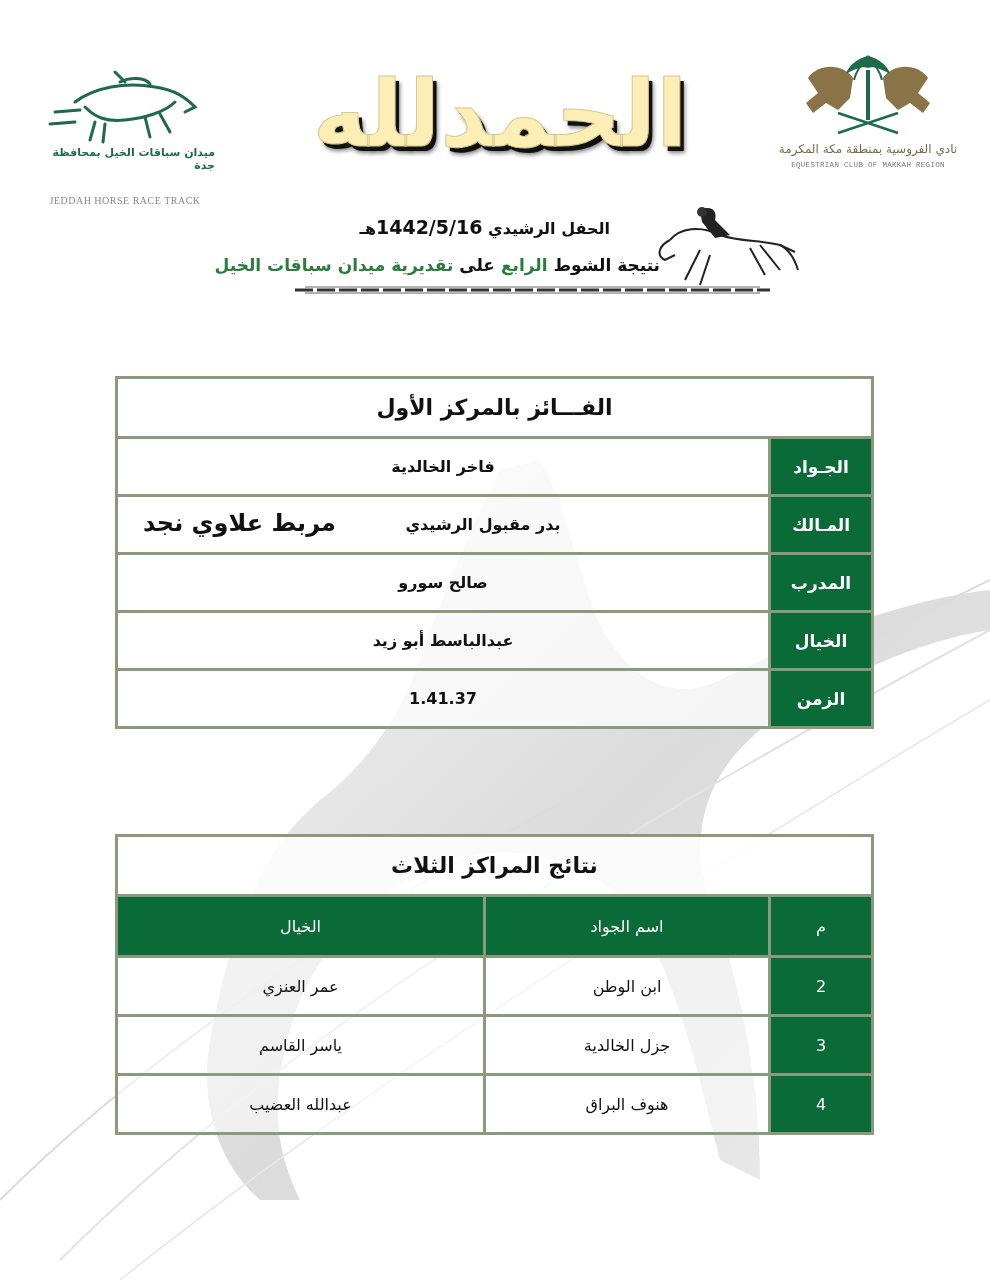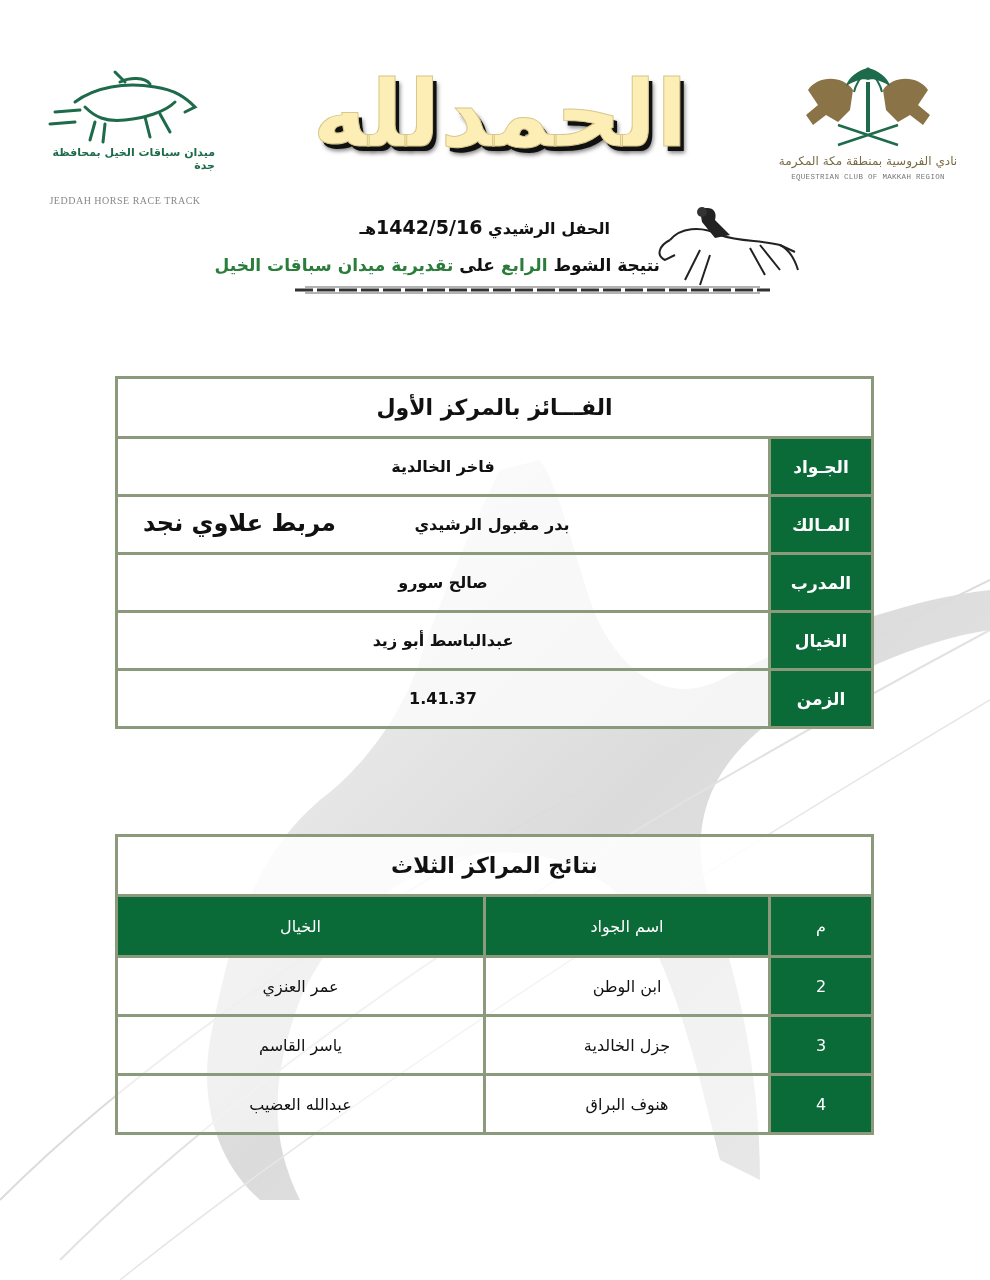--- a/index.html
+++ b/index.html
@@ -5,21 +5,21 @@
   html, body { margin: 0; padding: 0; }
   body {
     width: 990px; height: 1280px; position: relative; overflow: hidden;
     background: #ffffff;
     font-family: "DejaVu Sans", sans-serif;
   }
   .bg-horse { position: absolute; left: 0; top: 300px; width: 990px; height: 980px; z-index: 0; }
   .logo-left { position: absolute; left: 35px; top: 52px; width: 180px; height: 125px; z-index: 1; }
   .logo-left .ar { position: absolute; left: 0; width: 180px; top: 94px; text-align: right; font-size: 11px; color: #1d6b4a; font-weight: bold; direction: rtl; }
   .logo-left .en { position: absolute; left: 0; width: 180px; top: 110px; text-align: center; font-size: 10px; color: #888; font-family: "Liberation Serif", serif; letter-spacing: 0.5px; margin-top: 33px; }
-  .logo-right { position: absolute; left: 778px; top: 60px; width: 180px; height: 130px; z-index: 1; }
+  .logo-right { position: absolute; left: 778px; top: 48px; width: 180px; height: 130px; z-index: 1; }
   .logo-right .ar { position: absolute; left: 0; width: 180px; top: 94px; text-align: center; font-size: 12px; color: #7a6a44; direction: rtl; }
   .logo-right .en { position: absolute; left: 0; width: 180px; top: 113px; text-align: center; font-size: 7.5px; color: #777; font-family: Liberation Mono, monospace; letter-spacing: 0.3px; }
   .main-title {
     position: absolute; left: 245px; top: 60px; width: 510px; height: 110px; z-index: 1;
     text-align: center; direction: rtl;
     font-size: 92px; font-weight: bold; line-height: 110px;
     color: #fdeeb5;
     text-shadow: 4px 5px 0 #111, 5px 7px 4px rgba(0,0,0,0.5);
     -webkit-text-stroke: 1px #d8c88a;
     font-family: "DejaVu Sans", sans-serif;
@@ -32,21 +32,21 @@
   .track-line { position: absolute; left: 35px; top: 86px; width: 475px; height: 8px; }
   .jockey { position: absolute; right: 0; top: 0; width: 160px; height: 92px; }
 
   table { border-collapse: collapse; position: absolute; z-index: 2; direction: rtl; border-radius: 13px; }
   td, th { border: 3px solid #8a9a7a; padding: 0; }
   .t1 { left: 115px; top: 376px; width: 759px; }
   .t1 .title-cell { height: 57px; text-align: center; font-size: 22px; font-weight: bold; color: #111; background: rgba(255,255,255,0.97); }
   .t1 .label { width: 100px; height: 55px; background: #0a6b38; color: #fff; text-align: center; font-weight: bold; font-size: 17px; }
   .t1 .val { height: 55px; text-align: center; font-weight: bold; font-size: 16px; color: #111; background: rgba(255,255,255,0.72); position: relative; }
   .stable { position: absolute; left: 25px; top: 12px; font-size: 24px; font-weight: bold; color: #111; }
-  .owner-text { position: relative; left: 49px; }
+  .owner-text { position: relative; left: 40px; }
   .t2 { left: 115px; top: 810px; width: 759px; margin-top: 24px; }
   .t2 .title-cell { height: 57px; text-align: center; font-size: 22px; font-weight: bold; color: #111; background: rgba(255,255,255,0.85); }
   .t2 th { height: 58px; background: #0a6b38; color: #fff; font-weight: normal; font-size: 16px; }
   .t2 .num-h { width: 100px; }
   .t2 .horse-h { width: 282px; }
   .t2 .num { background: #0a6b38; color: #fff; text-align: center; font-size: 16px; height: 56px; }
   .t2 .cell { text-align: center; font-size: 16px; color: #111; background: rgba(255,255,255,0.55); height: 56px; }
 </style>
 </head>
 <body>

